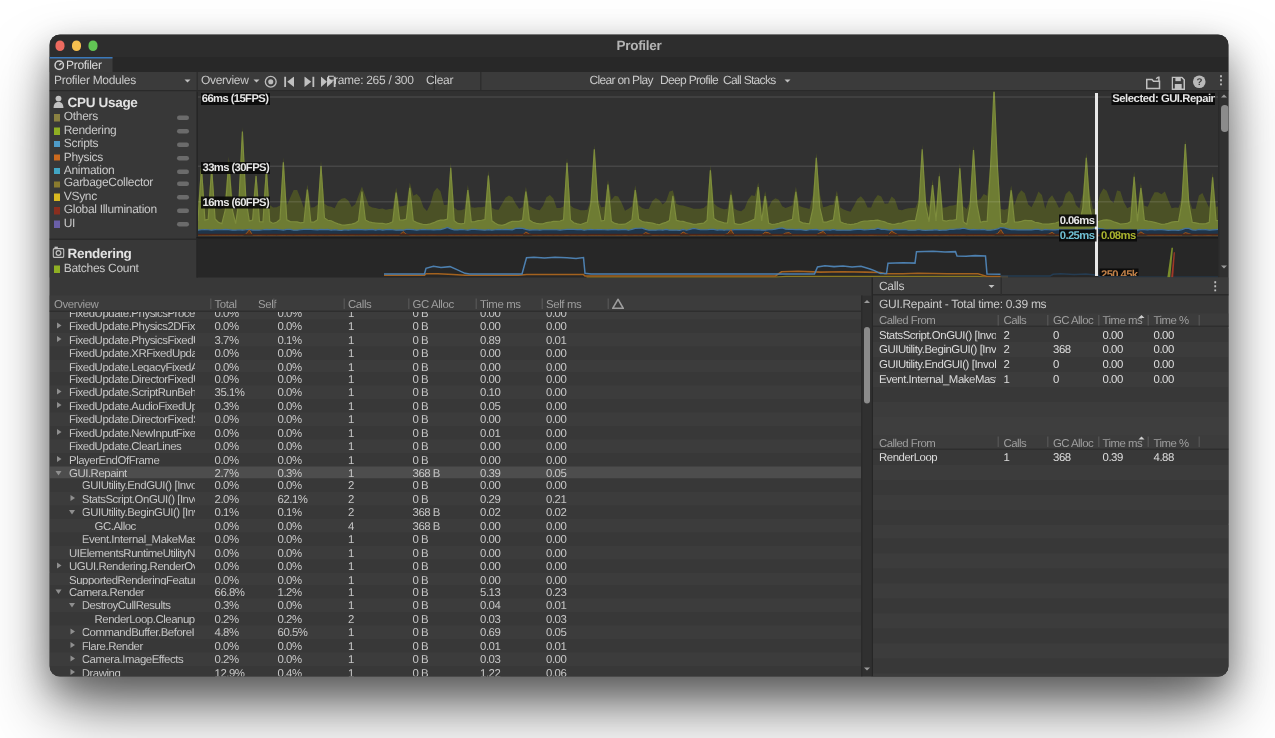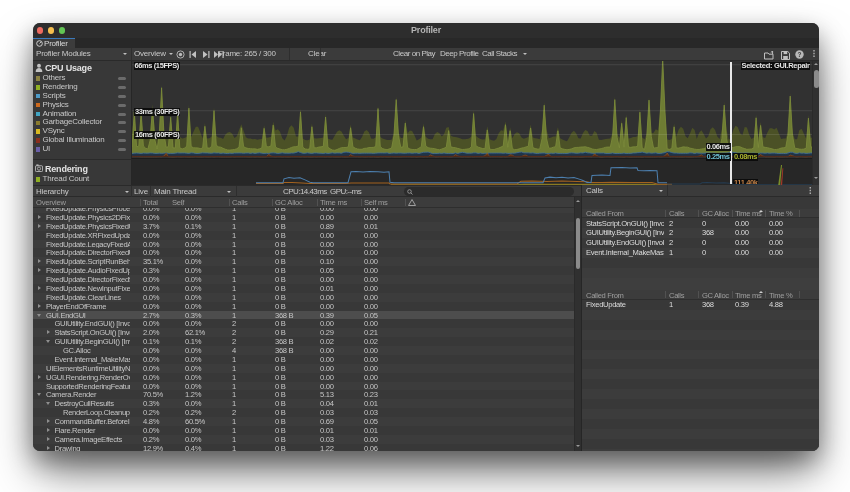--- a/index.html
+++ b/index.html
@@ -77,21 +77,21 @@
         <path d="M1 0 L5.5 3.5 L1 7 Z" fill="#c0c0c0"></path>
         <rect x="6.3" y="0" width="1.2" height="7" fill="#c0c0c0"></rect>
       </svg>
     <svg style="position:absolute;left:181px;top:3px" width="10" height="7" viewBox="0 0 10 7">
         <path d="M0 0 L4 3.5 L0 7 Z" fill="#c0c0c0"></path>
         <path d="M4 0 L8 3.5 L4 7 Z" fill="#c0c0c0"></path>
         <rect x="8.5" y="0" width="1.2" height="7" fill="#c0c0c0"></rect>
       </svg>
     <div class="tb" style="left:185px">Frame: 265 / 300</div>
     <i class="vline" style="left:256px"></i>
-    <div class="tb" style="left:275px">Clear</div>
+    <div class="tb" style="left:251px">Clear</div>
     <i class="vline" style="left:287px"></i>
     <div class="tb" style="left:360px;letter-spacing:-0.45px">Clear on Play</div>
     <div class="tb" style="left:407px;letter-spacing:-0.45px">Deep Profile</div>
     <div class="tb" style="left:449px;letter-spacing:-0.45px">Call Stacks</div>
       <i class="caret" style="left:490px"></i>
     <svg style="position:absolute;left:731px;top:2.5px" width="11" height="9" viewBox="0 0 11 9">
         <path d="M0.5 8 L0.5 2 L4 2 L5 3.2 L9 3.2 L9 8 Z" fill="none" stroke="#c0c0c0" stroke-width="1"></path>
         <path d="M6.8 1.5 L8.6 0 L8.6 3" fill="none" stroke="#c0c0c0" stroke-width="1"></path>
       </svg>
     <svg style="position:absolute;left:748px;top:2.5px" width="9" height="9" viewBox="0 0 9 9">
@@ -158,21 +158,21 @@
       </div>
     <div style="position:absolute;left:0;top:97.5px;width:98px;height:1px;background:#2a2a2a"></div>
     <div class="mhead" style="top:102.5px;left:12px">Rendering</div>
     <svg style="position:absolute;left:1.5px;top:102.5px" width="8" height="8" viewBox="0 0 9 9">
         <rect x="0.5" y="2" width="8" height="6.5" rx="1" fill="none" stroke="#c2c2c2" stroke-width="1"></rect>
         <circle cx="4.5" cy="5.2" r="1.8" fill="none" stroke="#c2c2c2" stroke-width="0.9"></circle>
         <rect x="1.5" y="0.5" width="2.5" height="1.5" fill="#c2c2c2"></rect>
       </svg>
     <div class="leg" style="top:114px">
         <i style="background:#8faf23"></i>
-        <span>Thread Count</span>
+        <span>Batches Count</span>
       </div>
   </div>
   <div class="chart" style="top:38px;width:681px;height:96.5px;border-left:1px solid #262626">
     <svg width="681" height="97" viewBox="0 0 681 96.5" preserveAspectRatio="none" style="position:absolute;left:0;top:0;display:block">
 <polygon points="0.0,75.3 2.3,46.9 4.6,75.4 6.8,75.5 9.1,47.9 11.4,76.1 13.7,77.8 15.9,77.6 18.2,68.1 20.5,43.1 22.8,68.2 25.1,78.6 27.3,69.6 29.6,23.4 31.9,68.1 34.2,75.9 36.4,75.6 38.7,52.7 41.0,76.9 43.3,76.3 45.6,48.1 47.8,75.3 50.1,77.0 52.4,76.7 54.7,75.6 56.9,43.6 59.2,75.5 61.5,70.3 63.8,65.4 66.1,65.4 68.3,70.8 70.6,77.2 72.9,61.7 75.2,77.0 77.4,76.8 79.7,75.1 82.0,45.9 84.3,74.4 86.5,76.0 88.8,76.4 91.1,77.5 93.4,73.0 95.7,71.1 97.9,70.7 100.2,72.3 102.5,76.6 104.8,74.8 107.0,69.0 109.3,63.0 111.6,69.4 113.9,75.8 116.2,77.0 118.4,77.2 120.7,77.9 123.0,77.6 125.3,78.4 127.5,77.9 129.8,77.7 132.1,63.8 134.4,76.3 136.7,76.0 138.9,75.3 141.2,60.4 143.5,69.2 145.8,68.0 148.0,70.3 150.3,76.8 152.6,79.2 154.9,74.7 157.2,66.5 159.4,63.8 161.7,66.3 164.0,75.2 166.3,75.1 168.5,47.3 170.8,77.0 173.1,78.7 175.4,78.8 177.7,78.0 179.9,62.0 182.2,76.8 184.5,77.1 186.8,76.8 189.0,76.7 191.3,76.2 193.6,52.6 195.9,77.1 198.2,78.2 200.4,78.4 202.7,74.4 205.0,70.4 207.3,68.9 209.5,70.2 211.8,74.4 214.1,77.8 216.4,76.6 218.6,63.2 220.9,76.0 223.2,77.2 225.5,78.2 227.8,78.8 230.0,75.7 232.3,70.1 234.6,68.6 236.9,71.0 239.1,77.2 241.4,77.3 243.7,76.2 246.0,44.0 248.3,75.6 250.5,77.2 252.8,77.9 255.1,78.7 257.4,78.7 259.6,78.4 261.9,71.6 264.2,35.3 266.5,71.1 268.8,76.7 271.0,76.4 273.3,58.6 275.6,71.9 277.9,69.1 280.1,69.6 282.4,73.8 284.7,79.1 287.0,77.8 289.3,76.1 291.5,62.1 293.8,75.4 296.1,77.3 298.4,77.9 300.6,77.8 302.9,72.7 305.2,70.7 307.5,72.0 309.8,75.0 312.0,72.9 314.3,66.3 316.6,65.7 318.9,74.4 321.1,75.4 323.4,75.6 325.7,76.2 328.0,76.9 330.3,77.8 332.5,77.8 334.8,77.7 337.1,77.2 339.4,75.2 341.6,48.7 343.9,74.3 346.2,76.3 348.5,77.5 350.7,78.1 353.0,77.8 355.3,65.0 357.6,77.8 359.9,78.9 362.1,79.4 364.4,77.6 366.7,71.8 369.0,68.8 371.2,69.3 373.5,60.3 375.8,77.3 378.1,66.1 380.4,76.9 382.6,72.5 384.9,70.8 387.2,71.8 389.5,76.1 391.7,77.3 394.0,76.5 396.3,75.5 398.6,63.1 400.9,76.0 403.1,76.8 405.4,77.2 407.7,77.9 410.0,68.3 412.2,40.8 414.5,67.8 416.8,76.8 419.1,76.2 421.4,75.2 423.6,75.1 425.9,65.9 428.2,76.9 430.5,78.2 432.7,79.1 435.0,79.8 437.3,75.8 439.6,71.3 441.9,69.5 444.1,72.0 446.4,76.9 448.7,77.0 451.0,71.6 453.2,68.6 455.5,69.7 457.8,74.4 460.1,74.3 462.4,69.7 464.6,71.4 466.9,78.3 469.2,78.7 471.5,78.0 473.7,77.5 476.0,77.3 478.3,77.1 480.6,71.7 482.8,35.0 485.1,72.3 487.4,76.6 489.7,58.6 492.0,77.0 494.2,53.2 496.5,77.1 498.8,76.7 501.1,75.7 503.3,75.6 505.6,74.9 507.9,47.4 510.2,76.1 512.5,77.9 514.7,72.5 517.0,35.7 519.3,72.1 521.6,71.3 523.8,68.0 526.1,69.2 528.4,46.3 530.7,2.0 533.0,47.4 535.2,78.0 537.5,78.5 539.8,77.7 542.1,62.2 544.3,75.4 546.6,68.3 548.9,65.5 551.2,67.5 553.5,74.9 555.7,76.8 558.0,72.2 560.3,66.3 562.6,68.6 564.8,77.7 567.1,71.3 569.4,68.8 571.7,72.6 574.0,77.2 576.2,75.2 578.5,67.9 580.8,65.9 583.1,68.6 585.3,75.2 587.6,77.6 589.9,67.6 592.2,40.6 594.5,68.0 596.7,78.1 599.0,77.2 601.3,68.3 603.6,64.4 605.8,65.8 608.1,71.8 610.4,73.9 612.7,65.7 614.9,66.1 617.2,73.3 619.5,77.5 621.8,76.2 624.1,53.1 626.3,76.4 628.6,60.8 630.9,75.8 633.2,76.5 635.4,71.2 637.7,66.8 640.0,66.9 642.3,68.1 644.6,66.3 646.8,71.9 649.1,77.5 651.4,77.0 653.7,77.1 655.9,70.7 658.2,31.7 660.5,70.9 662.8,77.8 665.1,77.8 667.3,69.0 669.6,67.3 671.9,72.4 674.2,77.3 676.4,53.7 678.7,76.5 681.0,76.0 681.0,95.4 0,95.4" fill="#4b5126"></polygon>
 <polygon points="0.0,85.7 2.3,50.5 4.6,85.3 6.8,84.7 9.1,51.0 11.4,84.6 13.7,86.8 15.9,87.6 18.2,78.6 20.5,46.8 22.8,78.1 25.1,87.6 27.3,72.7 29.6,26.6 31.9,71.5 34.2,85.8 36.4,85.2 38.7,56.0 41.0,86.4 43.3,86.5 45.6,51.7 47.8,86.3 50.1,87.5 52.4,86.7 54.7,84.9 56.9,46.9 59.2,85.1 61.5,86.3 63.8,86.4 66.1,86.5 68.3,87.1 70.6,86.7 72.9,65.0 75.2,86.5 77.4,86.6 79.7,85.0 82.0,49.4 84.3,83.9 86.5,85.4 88.8,85.7 91.1,86.9 93.4,87.8 95.7,88.5 97.9,88.6 100.2,88.3 102.5,88.0 104.8,87.3 107.0,85.8 109.3,66.4 111.6,85.2 113.9,86.4 116.2,87.0 118.4,87.2 120.7,87.4 123.0,87.4 125.3,87.9 127.5,87.4 129.8,86.5 132.1,67.0 134.4,85.2 136.7,85.3 138.9,84.6 141.2,63.8 143.5,85.7 145.8,86.9 148.0,87.6 150.3,88.2 152.6,88.3 154.9,87.8 157.2,87.0 159.4,86.0 161.7,85.3 164.0,85.3 166.3,84.6 168.5,50.6 170.8,85.7 173.1,87.5 175.4,87.8 177.7,87.4 179.9,65.4 182.2,86.4 184.5,86.3 186.8,85.6 189.0,85.4 191.3,84.9 193.6,55.7 195.9,85.8 198.2,87.4 200.4,88.5 202.7,88.8 205.0,88.1 207.3,87.0 209.5,86.2 211.8,86.1 214.1,86.1 216.4,85.2 218.6,66.4 220.9,85.3 223.2,86.7 225.5,87.5 227.8,87.8 230.0,87.8 232.3,86.9 234.6,86.7 236.9,86.1 239.1,86.1 241.4,85.9 243.7,85.1 246.0,47.3 248.3,85.2 250.5,87.1 252.8,87.8 255.1,88.2 257.4,87.4 259.6,86.6 261.9,74.6 264.2,38.4 266.5,74.3 268.8,85.9 271.0,85.4 273.3,61.8 275.6,86.1 277.9,87.5 280.1,88.0 282.4,88.1 284.7,88.0 287.0,86.7 289.3,85.2 291.5,65.4 293.8,84.7 296.1,86.2 298.4,86.7 300.6,86.9 302.9,87.3 305.2,87.9 307.5,88.4 309.8,87.5 312.0,86.8 314.3,85.6 316.6,69.2 318.9,85.4 321.1,86.0 323.4,86.2 325.7,86.9 328.0,87.5 330.3,88.1 332.5,87.9 334.8,87.6 337.1,87.3 339.4,85.4 341.6,52.3 343.9,84.2 346.2,85.7 348.5,86.4 350.7,87.1 353.0,87.2 355.3,68.5 357.6,87.5 359.9,88.1 362.1,88.1 364.4,87.2 366.7,86.6 369.0,85.6 371.2,84.6 373.5,63.4 375.8,85.9 378.1,69.3 380.4,87.2 382.6,88.2 384.9,88.0 387.2,87.4 389.5,86.6 391.7,86.2 394.0,85.5 396.3,84.8 398.6,66.6 400.9,86.1 403.1,87.1 405.4,87.5 407.7,87.7 410.0,77.3 412.2,44.0 414.5,76.8 416.8,86.7 419.1,86.6 421.4,85.7 423.6,85.2 425.9,69.4 428.2,86.4 430.5,87.4 432.7,87.9 435.0,88.3 437.3,87.9 439.6,87.4 441.9,86.4 444.1,86.0 446.4,85.9 448.7,85.6 451.0,85.5 453.2,85.3 455.5,85.9 457.8,86.5 460.1,87.5 462.4,87.9 464.6,88.1 466.9,87.5 469.2,87.2 471.5,86.5 473.7,85.8 476.0,85.6 478.3,85.6 480.6,74.9 482.8,38.4 485.1,75.8 487.4,86.4 489.7,62.0 492.0,85.8 494.2,56.3 496.5,85.5 498.8,85.9 501.1,85.4 503.3,85.4 505.6,84.9 507.9,50.9 510.2,86.4 512.5,88.1 514.7,75.9 517.0,38.9 519.3,75.1 521.6,86.7 523.8,86.2 526.1,86.2 528.4,49.6 530.7,-2.9 533.0,50.8 535.2,87.4 537.5,87.9 539.8,87.0 542.1,65.5 544.3,86.5 546.6,86.6 548.9,86.1 551.2,85.4 553.5,85.6 555.7,85.7 558.0,86.7 560.3,87.1 562.6,87.7 564.8,88.0 567.1,88.0 569.4,87.6 571.7,87.2 574.0,86.5 576.2,85.9 578.5,85.0 580.8,85.4 583.1,86.3 585.3,87.5 587.6,87.4 589.9,77.0 592.2,43.9 594.5,76.9 596.7,87.3 599.0,86.7 601.3,85.9 603.6,85.3 605.8,85.1 608.1,85.4 610.4,86.4 612.7,87.1 614.9,87.9 617.2,87.7 619.5,87.5 621.8,86.3 624.1,56.5 626.3,86.1 628.6,64.1 630.9,85.4 633.2,85.9 635.4,86.2 637.7,86.8 640.0,87.4 642.3,88.1 644.6,88.0 646.8,87.5 649.1,86.6 651.4,86.3 653.7,86.1 655.9,73.9 658.2,34.9 660.5,74.1 662.8,86.7 665.1,87.1 667.3,87.6 669.6,87.8 671.9,87.6 674.2,86.8 676.4,56.9 678.7,85.6 681.0,85.5 681.0,95.4 0,95.4" fill="#6e7c33"></polygon>
 <polyline points="0.0,85.7 2.3,50.5 4.6,85.3 6.8,84.7 9.1,51.0 11.4,84.6 13.7,86.8 15.9,87.6 18.2,78.6 20.5,46.8 22.8,78.1 25.1,87.6 27.3,72.7 29.6,26.6 31.9,71.5 34.2,85.8 36.4,85.2 38.7,56.0 41.0,86.4 43.3,86.5 45.6,51.7 47.8,86.3 50.1,87.5 52.4,86.7 54.7,84.9 56.9,46.9 59.2,85.1 61.5,86.3 63.8,86.4 66.1,86.5 68.3,87.1 70.6,86.7 72.9,65.0 75.2,86.5 77.4,86.6 79.7,85.0 82.0,49.4 84.3,83.9 86.5,85.4 88.8,85.7 91.1,86.9 93.4,87.8 95.7,88.5 97.9,88.6 100.2,88.3 102.5,88.0 104.8,87.3 107.0,85.8 109.3,66.4 111.6,85.2 113.9,86.4 116.2,87.0 118.4,87.2 120.7,87.4 123.0,87.4 125.3,87.9 127.5,87.4 129.8,86.5 132.1,67.0 134.4,85.2 136.7,85.3 138.9,84.6 141.2,63.8 143.5,85.7 145.8,86.9 148.0,87.6 150.3,88.2 152.6,88.3 154.9,87.8 157.2,87.0 159.4,86.0 161.7,85.3 164.0,85.3 166.3,84.6 168.5,50.6 170.8,85.7 173.1,87.5 175.4,87.8 177.7,87.4 179.9,65.4 182.2,86.4 184.5,86.3 186.8,85.6 189.0,85.4 191.3,84.9 193.6,55.7 195.9,85.8 198.2,87.4 200.4,88.5 202.7,88.8 205.0,88.1 207.3,87.0 209.5,86.2 211.8,86.1 214.1,86.1 216.4,85.2 218.6,66.4 220.9,85.3 223.2,86.7 225.5,87.5 227.8,87.8 230.0,87.8 232.3,86.9 234.6,86.7 236.9,86.1 239.1,86.1 241.4,85.9 243.7,85.1 246.0,47.3 248.3,85.2 250.5,87.1 252.8,87.8 255.1,88.2 257.4,87.4 259.6,86.6 261.9,74.6 264.2,38.4 266.5,74.3 268.8,85.9 271.0,85.4 273.3,61.8 275.6,86.1 277.9,87.5 280.1,88.0 282.4,88.1 284.7,88.0 287.0,86.7 289.3,85.2 291.5,65.4 293.8,84.7 296.1,86.2 298.4,86.7 300.6,86.9 302.9,87.3 305.2,87.9 307.5,88.4 309.8,87.5 312.0,86.8 314.3,85.6 316.6,69.2 318.9,85.4 321.1,86.0 323.4,86.2 325.7,86.9 328.0,87.5 330.3,88.1 332.5,87.9 334.8,87.6 337.1,87.3 339.4,85.4 341.6,52.3 343.9,84.2 346.2,85.7 348.5,86.4 350.7,87.1 353.0,87.2 355.3,68.5 357.6,87.5 359.9,88.1 362.1,88.1 364.4,87.2 366.7,86.6 369.0,85.6 371.2,84.6 373.5,63.4 375.8,85.9 378.1,69.3 380.4,87.2 382.6,88.2 384.9,88.0 387.2,87.4 389.5,86.6 391.7,86.2 394.0,85.5 396.3,84.8 398.6,66.6 400.9,86.1 403.1,87.1 405.4,87.5 407.7,87.7 410.0,77.3 412.2,44.0 414.5,76.8 416.8,86.7 419.1,86.6 421.4,85.7 423.6,85.2 425.9,69.4 428.2,86.4 430.5,87.4 432.7,87.9 435.0,88.3 437.3,87.9 439.6,87.4 441.9,86.4 444.1,86.0 446.4,85.9 448.7,85.6 451.0,85.5 453.2,85.3 455.5,85.9 457.8,86.5 460.1,87.5 462.4,87.9 464.6,88.1 466.9,87.5 469.2,87.2 471.5,86.5 473.7,85.8 476.0,85.6 478.3,85.6 480.6,74.9 482.8,38.4 485.1,75.8 487.4,86.4 489.7,62.0 492.0,85.8 494.2,56.3 496.5,85.5 498.8,85.9 501.1,85.4 503.3,85.4 505.6,84.9 507.9,50.9 510.2,86.4 512.5,88.1 514.7,75.9 517.0,38.9 519.3,75.1 521.6,86.7 523.8,86.2 526.1,86.2 528.4,49.6 530.7,-2.9 533.0,50.8 535.2,87.4 537.5,87.9 539.8,87.0 542.1,65.5 544.3,86.5 546.6,86.6 548.9,86.1 551.2,85.4 553.5,85.6 555.7,85.7 558.0,86.7 560.3,87.1 562.6,87.7 564.8,88.0 567.1,88.0 569.4,87.6 571.7,87.2 574.0,86.5 576.2,85.9 578.5,85.0 580.8,85.4 583.1,86.3 585.3,87.5 587.6,87.4 589.9,77.0 592.2,43.9 594.5,76.9 596.7,87.3 599.0,86.7 601.3,85.9 603.6,85.3 605.8,85.1 608.1,85.4 610.4,86.4 612.7,87.1 614.9,87.9 617.2,87.7 619.5,87.5 621.8,86.3 624.1,56.5 626.3,86.1 628.6,64.1 630.9,85.4 633.2,85.9 635.4,86.2 637.7,86.8 640.0,87.4 642.3,88.1 644.6,88.0 646.8,87.5 649.1,86.6 651.4,86.3 653.7,86.1 655.9,73.9 658.2,34.9 660.5,74.1 662.8,86.7 665.1,87.1 667.3,87.6 669.6,87.8 671.9,87.6 674.2,86.8 676.4,56.9 678.7,85.6 681.0,85.5" fill="none" stroke="#7d8c3c" stroke-width="0.8"></polyline>
 <polygon points="0.0,92.0 2.3,91.7 4.6,91.6 6.8,91.7 9.1,92.0 11.4,91.6 13.7,91.7 15.9,91.7 18.2,91.5 20.5,91.6 22.8,91.9 25.1,91.9 27.3,91.7 29.6,91.9 31.9,91.7 34.2,91.4 36.4,91.9 38.7,91.9 41.0,91.9 43.3,91.7 45.6,91.4 47.8,91.6 50.1,91.5 52.4,91.5 54.7,91.7 56.9,91.9 59.2,91.4 61.5,91.5 63.8,92.0 66.1,92.0 68.3,91.7 70.6,91.4 72.9,91.5 75.2,91.5 77.4,91.7 79.7,91.8 82.0,91.4 84.3,91.6 86.5,91.5 88.8,91.9 91.1,91.6 93.4,91.9 95.7,92.1 97.9,91.7 100.2,91.9 102.5,91.6 104.8,91.6 107.0,91.5 109.3,91.6 111.6,91.8 113.9,91.6 116.2,91.5 118.4,91.9 120.7,91.5 123.0,91.9 125.3,91.6 127.5,91.4 129.8,91.7 132.1,92.0 134.4,91.8 136.7,92.0 138.9,91.5 141.2,91.4 143.5,91.6 145.8,92.0 148.0,91.7 150.3,91.4 152.6,91.7 154.9,91.7 157.2,91.8 159.4,91.6 161.7,91.6 164.0,91.0 166.3,90.2 168.5,91.1 170.8,91.8 173.1,91.8 175.4,91.4 177.7,91.7 179.9,91.9 182.2,91.5 184.5,91.5 186.8,91.7 189.0,91.8 191.3,92.0 193.6,91.6 195.9,92.0 198.2,91.7 200.4,91.4 202.7,91.7 205.0,91.5 207.3,91.6 209.5,91.8 211.8,90.8 214.1,90.6 216.4,90.8 218.6,91.4 220.9,91.9 223.2,91.8 225.5,91.7 227.8,91.9 230.0,91.7 232.3,91.7 234.6,91.7 236.9,91.7 239.1,91.7 241.4,91.9 243.7,91.7 246.0,91.5 248.3,91.5 250.5,91.5 252.8,91.6 255.1,91.4 257.4,92.0 259.6,91.7 261.9,91.5 264.2,91.7 266.5,91.6 268.8,91.6 271.0,91.7 273.3,91.8 275.6,91.6 277.9,91.5 280.1,91.8 282.4,91.6 284.7,91.5 287.0,92.0 289.3,91.4 291.5,90.8 293.8,90.7 296.1,90.6 298.4,91.4 300.6,92.0 302.9,91.9 305.2,92.0 307.5,91.7 309.8,91.9 312.0,91.5 314.3,91.9 316.6,92.0 318.9,91.9 321.1,92.1 323.4,91.4 325.7,92.0 328.0,91.4 330.3,90.8 332.5,91.2 334.8,91.7 337.1,91.7 339.4,91.7 341.6,91.4 343.9,91.4 346.2,91.9 348.5,91.6 350.7,92.0 353.0,91.7 355.3,91.9 357.6,91.6 359.9,91.6 362.1,91.6 364.4,91.6 366.7,91.6 369.0,91.6 371.2,91.8 373.5,91.6 375.8,91.9 378.1,91.9 380.4,91.7 382.6,91.7 384.9,91.3 387.2,90.8 389.5,90.5 391.7,91.3 394.0,91.4 396.3,91.4 398.6,91.6 400.9,91.4 403.1,91.8 405.4,92.1 407.7,91.7 410.0,91.6 412.2,91.5 414.5,92.0 416.8,92.0 419.1,91.7 421.4,91.9 423.6,91.5 425.9,91.9 428.2,92.0 430.5,91.9 432.7,92.0 435.0,92.0 437.3,91.6 439.6,91.4 441.9,91.5 444.1,91.8 446.4,91.7 448.7,91.4 451.0,91.5 453.2,90.7 455.5,91.4 457.8,91.5 460.1,91.8 462.4,91.9 464.6,91.5 466.9,91.6 469.2,91.6 471.5,91.5 473.7,92.0 476.0,92.0 478.3,91.9 480.6,91.5 482.8,92.0 485.1,92.1 487.4,92.0 489.7,91.9 492.0,91.6 494.2,92.1 496.5,91.9 498.8,91.9 501.1,91.5 503.3,91.5 505.6,91.2 507.9,91.1 510.2,90.6 512.5,91.2 514.7,91.7 517.0,91.4 519.3,91.7 521.6,91.6 523.8,91.4 526.1,92.0 528.4,92.0 530.7,91.6 533.0,91.1 535.2,90.2 537.5,90.4 539.8,91.1 542.1,91.6 544.3,91.6 546.6,91.8 548.9,91.8 551.2,91.8 553.5,91.8 555.7,91.8 558.0,91.4 560.3,91.5 562.6,92.0 564.8,91.5 567.1,91.7 569.4,91.8 571.7,91.8 574.0,91.5 576.2,91.6 578.5,91.6 580.8,91.7 583.1,91.6 585.3,92.0 587.6,91.8 589.9,91.7 592.2,91.5 594.5,91.5 596.7,91.2 599.0,90.4 601.3,90.9 603.6,91.2 605.8,91.8 608.1,91.5 610.4,91.8 612.7,91.6 614.9,91.5 617.2,91.8 619.5,91.8 621.8,91.5 624.1,92.0 626.3,92.0 628.6,91.6 630.9,91.6 633.2,91.8 635.4,91.5 637.7,91.8 640.0,91.6 642.3,91.6 644.6,91.8 646.8,92.1 649.1,91.9 651.4,91.9 653.7,92.1 655.9,91.6 658.2,90.8 660.5,90.8 662.8,91.8 665.1,92.0 667.3,91.4 669.6,91.7 671.9,91.6 674.2,92.0 676.4,91.8 678.7,91.6 681.0,91.4 681.0,95.4 0,95.4" fill="#1f3449"></polygon>
 <polyline points="0.0,92.0 2.3,91.7 4.6,91.6 6.8,91.7 9.1,92.0 11.4,91.6 13.7,91.7 15.9,91.7 18.2,91.5 20.5,91.6 22.8,91.9 25.1,91.9 27.3,91.7 29.6,91.9 31.9,91.7 34.2,91.4 36.4,91.9 38.7,91.9 41.0,91.9 43.3,91.7 45.6,91.4 47.8,91.6 50.1,91.5 52.4,91.5 54.7,91.7 56.9,91.9 59.2,91.4 61.5,91.5 63.8,92.0 66.1,92.0 68.3,91.7 70.6,91.4 72.9,91.5 75.2,91.5 77.4,91.7 79.7,91.8 82.0,91.4 84.3,91.6 86.5,91.5 88.8,91.9 91.1,91.6 93.4,91.9 95.7,92.1 97.9,91.7 100.2,91.9 102.5,91.6 104.8,91.6 107.0,91.5 109.3,91.6 111.6,91.8 113.9,91.6 116.2,91.5 118.4,91.9 120.7,91.5 123.0,91.9 125.3,91.6 127.5,91.4 129.8,91.7 132.1,92.0 134.4,91.8 136.7,92.0 138.9,91.5 141.2,91.4 143.5,91.6 145.8,92.0 148.0,91.7 150.3,91.4 152.6,91.7 154.9,91.7 157.2,91.8 159.4,91.6 161.7,91.6 164.0,91.0 166.3,90.2 168.5,91.1 170.8,91.8 173.1,91.8 175.4,91.4 177.7,91.7 179.9,91.9 182.2,91.5 184.5,91.5 186.8,91.7 189.0,91.8 191.3,92.0 193.6,91.6 195.9,92.0 198.2,91.7 200.4,91.4 202.7,91.7 205.0,91.5 207.3,91.6 209.5,91.8 211.8,90.8 214.1,90.6 216.4,90.8 218.6,91.4 220.9,91.9 223.2,91.8 225.5,91.7 227.8,91.9 230.0,91.7 232.3,91.7 234.6,91.7 236.9,91.7 239.1,91.7 241.4,91.9 243.7,91.7 246.0,91.5 248.3,91.5 250.5,91.5 252.8,91.6 255.1,91.4 257.4,92.0 259.6,91.7 261.9,91.5 264.2,91.7 266.5,91.6 268.8,91.6 271.0,91.7 273.3,91.8 275.6,91.6 277.9,91.5 280.1,91.8 282.4,91.6 284.7,91.5 287.0,92.0 289.3,91.4 291.5,90.8 293.8,90.7 296.1,90.6 298.4,91.4 300.6,92.0 302.9,91.9 305.2,92.0 307.5,91.7 309.8,91.9 312.0,91.5 314.3,91.9 316.6,92.0 318.9,91.9 321.1,92.1 323.4,91.4 325.7,92.0 328.0,91.4 330.3,90.8 332.5,91.2 334.8,91.7 337.1,91.7 339.4,91.7 341.6,91.4 343.9,91.4 346.2,91.9 348.5,91.6 350.7,92.0 353.0,91.7 355.3,91.9 357.6,91.6 359.9,91.6 362.1,91.6 364.4,91.6 366.7,91.6 369.0,91.6 371.2,91.8 373.5,91.6 375.8,91.9 378.1,91.9 380.4,91.7 382.6,91.7 384.9,91.3 387.2,90.8 389.5,90.5 391.7,91.3 394.0,91.4 396.3,91.4 398.6,91.6 400.9,91.4 403.1,91.8 405.4,92.1 407.7,91.7 410.0,91.6 412.2,91.5 414.5,92.0 416.8,92.0 419.1,91.7 421.4,91.9 423.6,91.5 425.9,91.9 428.2,92.0 430.5,91.9 432.7,92.0 435.0,92.0 437.3,91.6 439.6,91.4 441.9,91.5 444.1,91.8 446.4,91.7 448.7,91.4 451.0,91.5 453.2,90.7 455.5,91.4 457.8,91.5 460.1,91.8 462.4,91.9 464.6,91.5 466.9,91.6 469.2,91.6 471.5,91.5 473.7,92.0 476.0,92.0 478.3,91.9 480.6,91.5 482.8,92.0 485.1,92.1 487.4,92.0 489.7,91.9 492.0,91.6 494.2,92.1 496.5,91.9 498.8,91.9 501.1,91.5 503.3,91.5 505.6,91.2 507.9,91.1 510.2,90.6 512.5,91.2 514.7,91.7 517.0,91.4 519.3,91.7 521.6,91.6 523.8,91.4 526.1,92.0 528.4,92.0 530.7,91.6 533.0,91.1 535.2,90.2 537.5,90.4 539.8,91.1 542.1,91.6 544.3,91.6 546.6,91.8 548.9,91.8 551.2,91.8 553.5,91.8 555.7,91.8 558.0,91.4 560.3,91.5 562.6,92.0 564.8,91.5 567.1,91.7 569.4,91.8 571.7,91.8 574.0,91.5 576.2,91.6 578.5,91.6 580.8,91.7 583.1,91.6 585.3,92.0 587.6,91.8 589.9,91.7 592.2,91.5 594.5,91.5 596.7,91.2 599.0,90.4 601.3,90.9 603.6,91.2 605.8,91.8 608.1,91.5 610.4,91.8 612.7,91.6 614.9,91.5 617.2,91.8 619.5,91.8 621.8,91.5 624.1,92.0 626.3,92.0 628.6,91.6 630.9,91.6 633.2,91.8 635.4,91.5 637.7,91.8 640.0,91.6 642.3,91.6 644.6,91.8 646.8,92.1 649.1,91.9 651.4,91.9 653.7,92.1 655.9,91.6 658.2,90.8 660.5,90.8 662.8,91.8 665.1,92.0 667.3,91.4 669.6,91.7 671.9,91.6 674.2,92.0 676.4,91.8 678.7,91.6 681.0,91.4" fill="none" stroke="#44719a" stroke-width="0.8"></polyline>
 <polygon points="0.0,95.1 2.3,95.1 4.6,95.1 6.8,95.1 9.1,95.2 11.4,95.2 13.7,95.2 15.9,95.2 18.2,95.2 20.5,95.2 22.8,95.2 25.1,95.2 27.3,95.1 29.6,95.2 31.9,94.6 34.2,91.8 36.4,95.2 38.7,95.2 41.0,95.3 43.3,95.2 45.6,95.1 47.8,95.2 50.1,95.2 52.4,95.1 54.7,95.2 56.9,95.3 59.2,95.2 61.5,95.2 63.8,95.1 66.1,95.2 68.3,95.2 70.6,95.2 72.9,95.1 75.2,95.2 77.4,95.2 79.7,95.1 82.0,95.2 84.3,95.1 86.5,95.1 88.8,95.2 91.1,95.2 93.4,95.2 95.7,95.2 97.9,95.2 100.2,95.1 102.5,95.2 104.8,95.1 107.0,95.1 109.3,95.1 111.6,95.1 113.9,95.1 116.2,95.2 118.4,95.2 120.7,95.1 123.0,95.2 125.3,95.1 127.5,95.2 129.8,95.2 132.1,95.2 134.4,95.2 136.7,92.9 138.9,94.6 141.2,95.1 143.5,95.2 145.8,95.1 148.0,95.1 150.3,95.2 152.6,95.1 154.9,95.2 157.2,95.2 159.4,95.1 161.7,95.1 164.0,95.1 166.3,95.1 168.5,95.2 170.8,95.1 173.1,95.2 175.4,95.1 177.7,95.2 179.9,95.2 182.2,95.1 184.5,95.2 186.8,95.1 189.0,95.1 191.3,95.1 193.6,95.2 195.9,95.1 198.2,95.2 200.4,95.1 202.7,95.2 205.0,95.2 207.3,95.2 209.5,95.1 211.8,95.2 214.1,95.2 216.4,95.2 218.6,93.2 220.9,94.6 223.2,95.1 225.5,95.1 227.8,95.2 230.0,95.1 232.3,95.2 234.6,95.2 236.9,95.1 239.1,95.2 241.4,95.1 243.7,95.2 246.0,95.3 248.3,95.1 250.5,95.2 252.8,95.1 255.1,95.2 257.4,95.2 259.6,95.1 261.9,95.2 264.2,95.2 266.5,95.2 268.8,95.2 271.0,95.1 273.3,95.1 275.6,95.1 277.9,95.1 280.1,95.2 282.4,95.1 284.7,95.3 287.0,95.1 289.3,95.1 291.5,95.2 293.8,95.1 296.1,95.2 298.4,93.5 300.6,94.4 302.9,95.2 305.2,95.2 307.5,95.1 309.8,95.2 312.0,95.1 314.3,95.1 316.6,95.2 318.9,95.2 321.1,95.1 323.4,93.2 325.7,94.4 328.0,95.1 330.3,95.2 332.5,95.1 334.8,95.2 337.1,95.2 339.4,95.1 341.6,95.2 343.9,95.1 346.2,95.1 348.5,95.1 350.7,95.1 353.0,94.3 355.3,91.7 357.6,95.2 359.9,95.1 362.1,95.1 364.4,95.1 366.7,95.1 369.0,95.2 371.2,95.1 373.5,95.2 375.8,95.1 378.1,93.3 380.4,93.7 382.6,95.1 384.9,95.2 387.2,95.2 389.5,95.1 391.7,93.9 394.0,93.6 396.3,95.1 398.6,95.1 400.9,95.1 403.1,95.1 405.4,95.1 407.7,95.1 410.0,95.1 412.2,95.1 414.5,93.8 416.8,92.8 419.1,95.1 421.4,95.2 423.6,95.1 425.9,95.2 428.2,95.1 430.5,95.2 432.7,95.1 435.0,95.2 437.3,95.1 439.6,95.2 441.9,95.2 444.1,95.2 446.4,95.2 448.7,95.3 451.0,95.2 453.2,95.1 455.5,95.1 457.8,95.1 460.1,95.2 462.4,92.6 464.6,93.9 466.9,95.1 469.2,95.3 471.5,95.2 473.7,95.1 476.0,95.1 478.3,95.2 480.6,95.2 482.8,95.1 485.1,95.1 487.4,95.2 489.7,95.2 492.0,95.3 494.2,95.1 496.5,95.2 498.8,95.3 501.1,95.2 503.3,95.2 505.6,95.2 507.9,95.2 510.2,95.3 512.5,95.1 514.7,95.2 517.0,95.2 519.3,95.2 521.6,95.2 523.8,95.2 526.1,95.1 528.4,95.2 530.7,95.1 533.0,94.3 535.2,91.6 537.5,95.2 539.8,95.1 542.1,95.1 544.3,95.2 546.6,95.2 548.9,95.2 551.2,95.2 553.5,95.1 555.7,95.2 558.0,95.2 560.3,95.2 562.6,95.1 564.8,95.1 567.1,94.6 569.4,93.4 571.7,95.1 574.0,95.1 576.2,95.1 578.5,95.2 580.8,95.2 583.1,95.2 585.3,95.1 587.6,95.1 589.9,95.1 592.2,95.1 594.5,95.1 596.7,95.3 599.0,95.1 601.3,95.2 603.6,95.2 605.8,95.3 608.1,95.1 610.4,95.2 612.7,95.3 614.9,95.2 617.2,95.2 619.5,95.1 621.8,95.1 624.1,95.3 626.3,95.1 628.6,93.1 630.9,94.6 633.2,95.2 635.4,95.2 637.7,95.2 640.0,95.2 642.3,95.3 644.6,95.1 646.8,95.2 649.1,95.2 651.4,95.2 653.7,95.1 655.9,95.2 658.2,93.6 660.5,94.2 662.8,95.1 665.1,95.3 667.3,95.1 669.6,95.1 671.9,95.2 674.2,95.3 676.4,95.1 678.7,95.1 681.0,95.2 681.0,95.4 0,95.4" fill="#5e3413"></polygon>
@@ -193,44 +193,26 @@
 <path d="M648.6,27 L650.5,9 651.3,9 650,27 Z" fill="#a03828"></path>
 </svg>
   </div>
   <div style="position:absolute;left:697px;top:38.5px;width:1.6px;height:122.5px;background:#e8e8e8"></div>
   <div class="chip" style="left:100.5px;top:38.5px">66ms (15FPS)</div>
   <div class="chip" style="left:101px;top:84.5px">33ms (30FPS)</div>
   <div class="chip" style="left:101px;top:108px">16ms (60FPS)</div>
   <div class="chip" style="left:672.5px;top:119.5px">0.06ms</div>
   <div class="chip" style="left:672.5px;top:129.5px;color:#6fc0d3">0.25ms</div>
   <div class="chip" style="left:700px;top:129.5px;color:#aab42f">0.08ms</div>
-  <div class="chip" style="left:700px;top:156px;color:#c08048;height:4.5px;overflow:hidden">111.40k</div>
+  <div class="chip" style="left:700px;top:156px;color:#c08048;height:4.5px;overflow:hidden">250.45k</div>
   <div class="chip" style="left:707.5px;top:39px;width:69px;overflow:hidden;letter-spacing:-0.3px">Selected: GUI.Repaint</div>
   <div class="sbar" style="left:779px;top:38px;width:7px;height:123.5px;border-left:1px solid #2a2a2a">
     <i class="sarrow" style="left:1px;top:2px;border-bottom-color:#9a9a9a;border-top:0"></i>
     <div class="thumb" style="left:1px;top:9px;width:4.5px;height:18px"></div>
     <i class="sarrow" style="left:1px;top:116px;border-top-color:#9a9a9a;border-bottom:0"></i>
-  </div>
-  <div class="htool">
-    <div class="tb" style="left:3px">Hierarchy</div>
-      <i class="caret" style="left:92px"></i>
-    <i class="vline" style="left:98px"></i>
-    <div class="tb" style="left:101px">Live</div>
-    <i class="vline" style="left:117px"></i>
-    <div class="tb" style="left:121px">Main Thread</div>
-      <i class="caret" style="left:194px"></i>
-    <i class="vline" style="left:203px"></i>
-    <div class="tb" style="left:250px;letter-spacing:-0.55px">CPU:14.43ms</div>
-    <div class="tb" style="left:297px;letter-spacing:-0.55px">GPU:--ms</div>
-    <div style="position:absolute;left:371px;top:1.5px;width:170px;height:8.5px;background:#2b2b2b;border-radius:4.5px">
-      <svg style="position:absolute;left:3px;top:1.5px" width="6" height="6" viewBox="0 0 6 6">
-          <circle cx="2.5" cy="2.5" r="1.8" fill="none" stroke="#9a9a9a" stroke-width="0.9"></circle>
-          <path d="M3.8 3.8 L5.5 5.5" stroke="#9a9a9a" stroke-width="0.9"></path>
-        </svg>
-    </div>
   </div>
   <div class="thead">
     <span style="left:3px">Overview</span>
     <span style="left:110px">Total</span>
       <span style="left:139px">Self</span>
     <span style="left:199px">Calls</span>
       <span style="left:242px">GC Alloc</span>
     <span style="left:287px">Time ms</span>
       <span style="left:331px">Self ms</span>
     <i class="vsep" style="left:107px"></i>
@@ -354,21 +336,21 @@
         <span style="left:13.0px;width:84.0px;overflow:hidden">PlayerEndOfFrame</span>
         <span style="left:110px">0.0%</span>
         <span style="left:152px">0.0%</span>
         <span style="left:199px">1</span>
         <span style="left:242px">0 B</span>
         <span style="left:287px">0.00</span>
         <span style="left:331px">0.00</span>
       </div>
 <div class="trow" style="top:103.04px;background:#4d4d4d">
         <i class="ar" style="left:4.0px;top:3.0px;border-width:3.8px 2.6px 0 2.6px;border-color:#8f8f8f transparent transparent transparent"></i>
-        <span style="left:13.0px;width:84.0px;overflow:hidden">GUI.EndGUI</span>
+        <span style="left:13.0px;width:84.0px;overflow:hidden">GUI.Repaint</span>
         <span style="left:110px">2.7%</span>
         <span style="left:152px">0.3%</span>
         <span style="left:199px">1</span>
         <span style="left:242px">368 B</span>
         <span style="left:287px">0.39</span>
         <span style="left:331px">0.05</span>
       </div>
 <div class="trow" style="top:111.91px;background:#383838">
         <span style="left:21.5px;width:75.5px;overflow:hidden">GUIUtility.EndGUI() [Invoke</span>
         <span style="left:110px">0.0%</span>
@@ -440,21 +422,21 @@
         <span style="left:110px">0.0%</span>
         <span style="left:152px">0.0%</span>
         <span style="left:199px">1</span>
         <span style="left:242px">0 B</span>
         <span style="left:287px">0.00</span>
         <span style="left:331px">0.00</span>
       </div>
 <div class="trow" style="top:182.87px;background:#383838">
         <i class="ar" style="left:4.0px;top:3.0px;border-width:3.8px 2.6px 0 2.6px;border-color:#8f8f8f transparent transparent transparent"></i>
         <span style="left:13.0px;width:84.0px;overflow:hidden">Camera.Render</span>
-        <span style="left:110px">70.5%</span>
+        <span style="left:110px">66.8%</span>
         <span style="left:152px">1.2%</span>
         <span style="left:199px">1</span>
         <span style="left:242px">0 B</span>
         <span style="left:287px">5.13</span>
         <span style="left:331px">0.23</span>
       </div>
 <div class="trow" style="top:191.74px;background:#3c3c3c">
         <i class="ar" style="left:12.5px;top:3.0px;border-width:3.8px 2.6px 0 2.6px;border-color:#8f8f8f transparent transparent transparent"></i>
         <span style="left:21.5px;width:75.5px;overflow:hidden">DestroyCullResults</span>
         <span style="left:110px">0.3%</span>
@@ -519,20 +501,23 @@
     <div class="thumb" style="left:1px;top:21px;width:4.5px;height:51px"></div>
     <i class="sarrow" style="left:1px;top:248px;border-top-color:#9a9a9a;border-bottom:0"></i>
   </div>
   <div class="rpanel">
     <div class="rtool">
       <div class="tb" style="left:4px">Calls</div>
         <i class="caret" style="left:77px"></i>
       <i class="vline" style="left:85px"></i>
       <div class="tb" style="right:5px;color:#c0c0c0;font-weight:bold">⋮</div>
     </div>
+    <div class="rlabel">
+        <span style="position:absolute;left:4px">GUI.Repaint - Total time: 0.39 ms</span>
+      </div>
     <div class="rhead" style="top:24px">
         <span style="left:4px">Called From</span>
         <span style="left:87px">Calls</span>
         <span style="left:120px">GC Alloc</span>
         <span style="left:153px">Time ms</span>
         <span style="left:187px">Time %</span>
         <i class="vsep2" style="left:83px"></i>
         <i class="vsep2" style="left:116px"></i>
         <i class="vsep2" style="left:150px"></i>
         <i class="vsep2" style="left:183px"></i>
@@ -589,21 +574,21 @@
         <span style="left:153px">Time ms</span>
         <span style="left:187px">Time %</span>
         <i class="vsep2" style="left:83px"></i>
         <i class="vsep2" style="left:116px"></i>
         <i class="vsep2" style="left:150px"></i>
         <i class="vsep2" style="left:183px"></i>
         <i class="vsep2" style="left:217px"></i>
         <i class="sortar" style="left:177px"></i>
       </div>
     <div class="rrow" style="top:115.50px;background:#383838">
-        <span style="left:4px;width:78px;overflow:hidden">FixedUpdate</span>
+        <span style="left:4px;width:78px;overflow:hidden">RenderLoop</span>
         <span style="left:87px">1</span>
         <span style="left:120px">368</span>
         <span style="left:153px">0.39</span>
         <span style="left:187px">4.88</span>
       </div>
 <div class="rrow" style="top:125.40px;background:#3c3c3c">
         <span style="left:4px;width:78px;overflow:hidden"></span>
         <span style="left:87px"></span>
         <span style="left:120px"></span>
         <span style="left:153px"></span>

